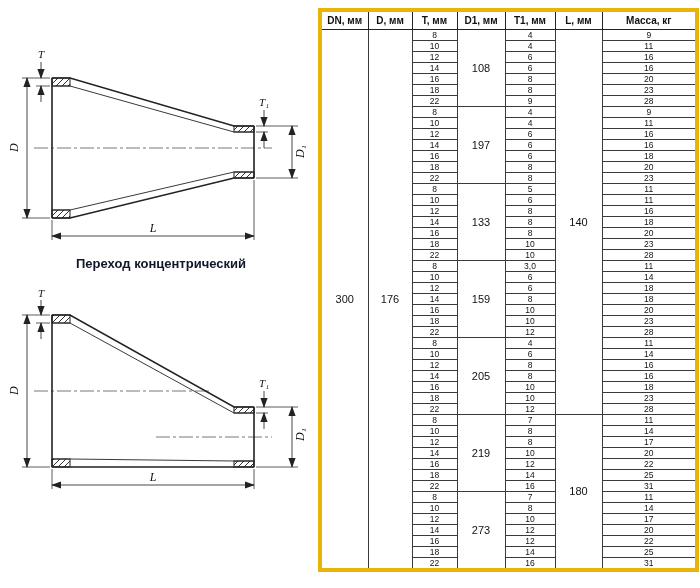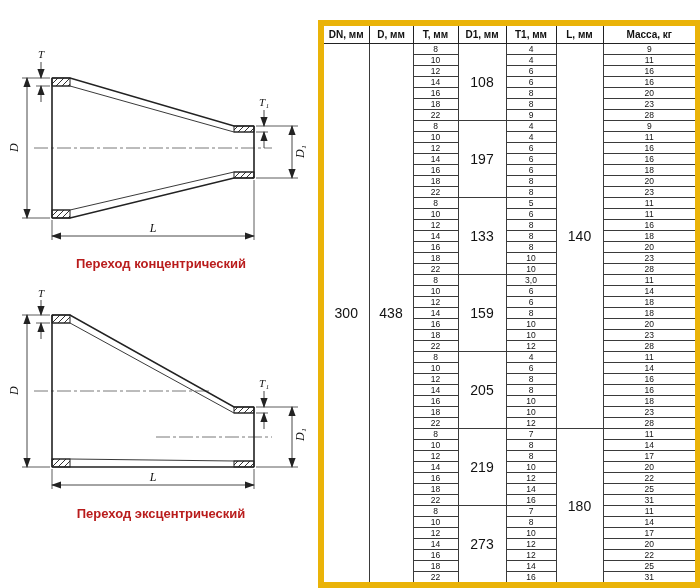--- a/index.html
+++ b/index.html
@@ -2,29 +2,29 @@
 <html><head>
 <meta charset="utf-8">
 <style>
   html,body{margin:0;padding:0;background:#fff;}
   .stage{position:relative;width:700px;height:588px;background:#ffffff;overflow:hidden;
          font-family:"Liberation Sans",sans-serif;color:#111;}
   
   .drawing{position:absolute;left:6px;width:310px;}
   .drawing svg{display:block;}
   .caption{position:absolute;left:6px;width:310px;text-align:center;
-           font-size:13px;font-weight:600;color:#b91c1c;}
+           font-size:13px;font-weight:600;color:#0f172a;}
   
-  .spec{position:absolute;left:318px;top:20px;width:377px;border-collapse:collapse;
-        table-layout:fixed;border:6px solid #eab308;}
+  .spec{position:absolute;left:318px;top:8px;width:377px;border-collapse:collapse;
+        table-layout:fixed;border:4px solid #eab308;}
   .spec th,.spec td{border:1px solid #3a3a3a;text-align:center;vertical-align:middle;
         padding:0;font-size:8.5px;line-height:1;height:10px;color:#111;background:#fff;}
   .spec thead th{font-size:10px;font-weight:bold;height:17px;border:1px solid #222;
         border-bottom:1.5px solid #222;}
-  .spec td.merged{font-size:14px;}
+  .spec td.merged{font-size:11px;}
   svg text{font-family:"Liberation Serif",serif;font-style:italic;fill:#111;}
 </style>
 </head>
 <body>
 
 <div class="stage">
 
   <div class="drawing" style="top:40px;height:215px;">
     <svg width="310" height="215" viewBox="0 0 310 215">
       <defs>
@@ -135,21 +135,20 @@
       </g>
       <text x="258" y="102" text-anchor="middle" font-size="11">T₁</text>
 
       <g stroke="#333" stroke-width="0.8">
         <path d="M46,184 L46,204 M248,184 L248,204"></path>
         <line x1="46" y1="200" x2="248" y2="200" stroke-width="0.9" marker-start="url(#ar2)" marker-end="url(#ar2)"></line>
       </g>
       <text x="147" y="196" text-anchor="middle" font-size="12">L</text>
     </svg>
   </div>
-  <div class="caption" style="top:506px;">Переход эксцентрический</div>
 
   <table class="spec">
     <colgroup>
       <col style="width:48px">
         <col style="width:44px">
         <col style="width:45px">
       <col style="width:48px">
         <col style="width:50px">
         <col style="width:47px">
       <col style="width:95px">
@@ -161,21 +160,21 @@
           <th>T, мм</th>
           <th>D1, мм</th>
           <th>T1, мм</th>
           <th>L, мм</th>
           <th>Масса, кг</th>
         </tr>
     </thead>
     <tbody>
         <tr>
           <td rowspan="49" class="merged">300</td>
-          <td rowspan="49" class="merged">438</td>
+          <td rowspan="49" class="merged">176</td>
           <td>8</td>
           <td rowspan="7" class="merged">108</td>
           <td>4</td>
           <td rowspan="35" class="merged">140</td>
           <td>9</td>
         </tr>
         <tr>
           <td>10</td>
           <td>4</td>
           <td>11</td>

